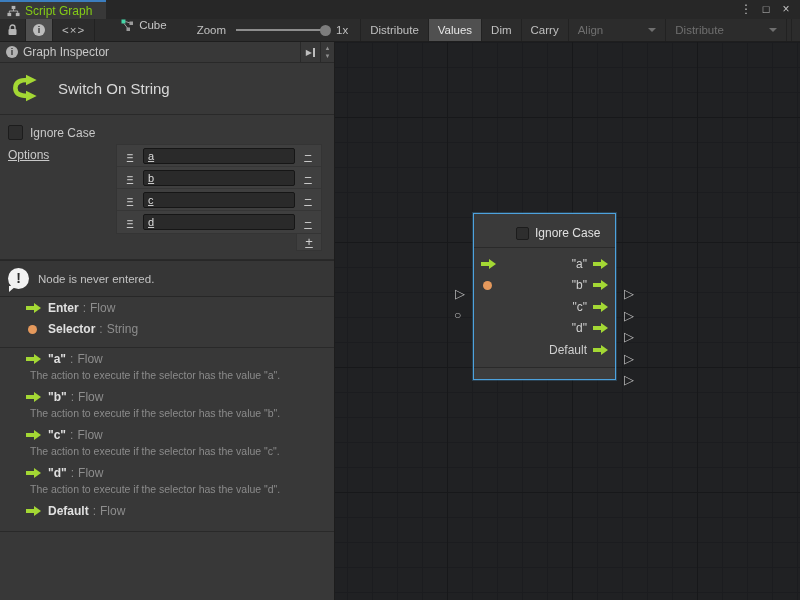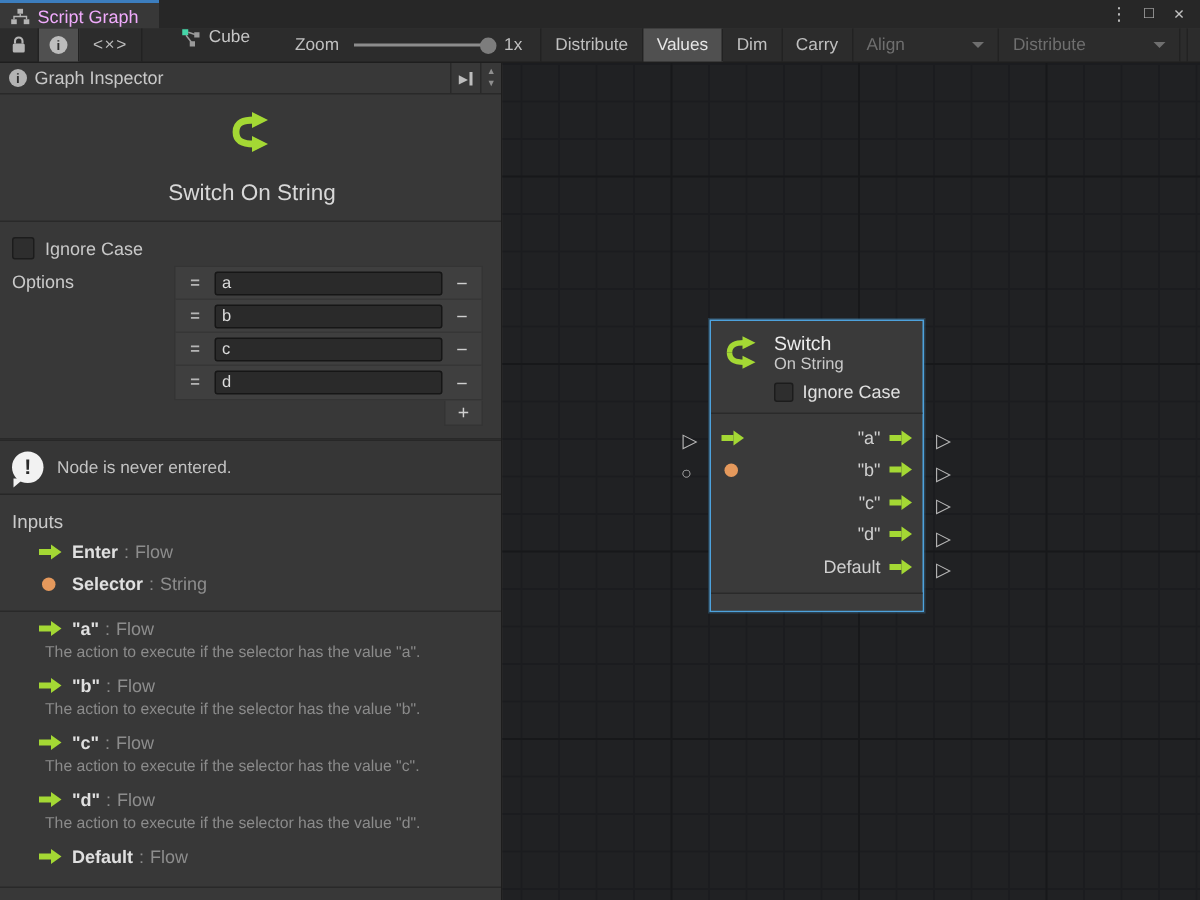--- a/index.html
+++ b/index.html
@@ -8,21 +8,21 @@
     --txt:#c8c8c8; --txt-bold:#e2e2e2; --muted:#8d8d8d;
   }
   *{margin:0;padding:0;box-sizing:border-box;}
   html,body{background:#1b1b1b;}
   #app{position:relative;width:800px;height:600px;background:var(--panel);
        font-family:"Liberation Sans",sans-serif;color:var(--txt);overflow:hidden;font-size:12px;}
 
   
   #titlebar{position:absolute;left:0;top:0;width:800px;height:19px;background:var(--bar);display:flex;align-items:stretch;}
   .tab{display:flex;align-items:center;gap:5px;padding:0 14px 0 7px;background:var(--panel);
-       border-top:2px solid #3c7ebf;font-size:12px;color:#f0abfc;}
+       border-top:2px solid #3c7ebf;font-size:12px;color:#84cc16;}
   .tab svg{flex:0 0 auto;}
   #win-icons{margin-left:auto;display:flex;align-items:center;gap:4px;padding-right:6px;color:#c2c2c2;}
   #win-icons .wicon{width:16px;text-align:center;font-size:12px;line-height:19px;cursor:default;}
   #win-icons .wicon.sq{font-size:11px;}
 
   
   #toolbar{position:absolute;left:0;top:19px;width:800px;height:23px;background:#2c2c2c;
            border-bottom:1px solid #1e1e1e;display:flex;align-items:stretch;font-size:11.5px;}
   .tbtn{display:flex;align-items:center;justify-content:center;padding:0 9px;color:#c0c0c0;
         border-right:1px solid #222;}
@@ -49,27 +49,27 @@
              border-right:1px solid #1d1d1d;}
   #insp-header{height:21px;display:flex;align-items:center;border-bottom:1px solid var(--panel-line);}
   #insp-header .hl{display:flex;align-items:center;gap:5px;flex:1;padding:0 6px;height:100%;}
   #insp-header .info-circle{background:#b3b3b3;}
   .dock-btn{height:100%;display:flex;align-items:center;padding:0 5px;border-left:1px solid var(--panel-line);
             color:#bdbdbd;font-size:8px;}
   .dock-btn .bar{display:inline-block;width:2px;height:9px;background:#bdbdbd;margin-left:1px;}
   .scroll-arrows{width:14px;height:100%;display:flex;flex-direction:column;align-items:center;justify-content:center;
                  gap:2px;border-left:1px solid var(--panel-line);color:#8f8f8f;font-size:6px;}
 
-  #unit-title{display:flex;align-items:center;gap:16px;padding:9px 8px 10px 10px;border-bottom:1px solid var(--panel-line);flex-direction:column;}
+  #unit-title{display:flex;align-items:center;gap:16px;padding:9px 8px 10px 10px;border-bottom:1px solid var(--panel-line);}
   #unit-title .utxt{font-size:15px;color:#d8d8d8;}
 
   .row{display:flex;align-items:center;}
   #ignore-row{margin:10px 8px 4px 8px;gap:7px;}
   .checkbox{width:15px;height:15px;background:#2e2e2e;border:1px solid #1c1c1c;border-radius:2px;}
-  #options-row{margin:2px 12px 0 8px;align-items:flex-start;}
+  #options-row{margin:2px 12px 0 8px;align-items:flex-start;text-decoration:underline;}
   #options-row .olabel{width:122px;padding-top:4px;color:#cacaca;}
   #opt-list{flex:1;}
   .opt-box{background:#3f3f3f;border:1px solid #343434;}
   .opt-row{display:flex;align-items:center;height:22px;border-bottom:1px solid #363636;}
   .opt-row:last-child{border-bottom:none;}
   .opt-handle{width:26px;text-align:center;color:#b5b5b5;font-weight:bold;font-size:11px;}
   .opt-row input{flex:1;height:16px;background:#2a2a2a;border:1px solid #161616;border-radius:2px;
                  color:#dcdcdc;font-size:11px;padding:0 4px;font-family:"Liberation Sans",sans-serif;outline:none;}
   .opt-minus{width:26px;text-align:center;color:#cfcfcf;font-size:13px;}
   .opt-add-row{display:flex;justify-content:flex-end;}
@@ -274,21 +274,20 @@
       </div>
     </div>
 
     <div class="divider"></div>
 
     <div id="warning-box">
       <span class="warn-icon">!</span>
       <span class="wtxt">Node is never entered.</span>
     </div>
 
-    <div class="section-heading">Inputs</div>
     <div class="io-row">
       <span class="io-icon">
           <span class="flow-arrow"></span>
         </span>
       <span class="io-name">Enter</span>
       <span class="io-colon">:</span>
       <span class="io-type">Flow</span>
     </div>
     <div class="io-row">
       <span class="io-icon">
@@ -352,32 +351,20 @@
     </div>
 
     <div class="divider" style="margin-top:10px;"></div>
   </div>
 
   <div id="graphview">
     <div id="node-wrap">
 
       <div class="node">
         <div class="node-header">
-          <div class="node-title-row">
-            <svg width="26" height="26" viewBox="0 0 24 24">
-              <path d="M4 12 C4 7 8 6 13 6" fill="none" stroke="#a4d834" stroke-width="3.4"></path>
-              <polygon points="12,2 12,10 20,6" fill="#a4d834"></polygon>
-              <path d="M4 12 C4 17 8 18 13 18" fill="none" stroke="#a4d834" stroke-width="3.4"></path>
-              <polygon points="12,14 12,22 20,18" fill="#a4d834"></polygon>
-            </svg>
-            <div class="node-title-texts">
-              <div class="nt">Switch</div>
-              <div class="ns">On String</div>
-            </div>
-          </div>
           <div class="node-check-row">
             <span class="checkbox"></span>
             <span class="ncl">Ignore Case</span>
           </div>
         </div>
 
         <div class="node-body">
           <div class="port-row">
             <span class="left">
                 <span class="flow-arrow"></span>

